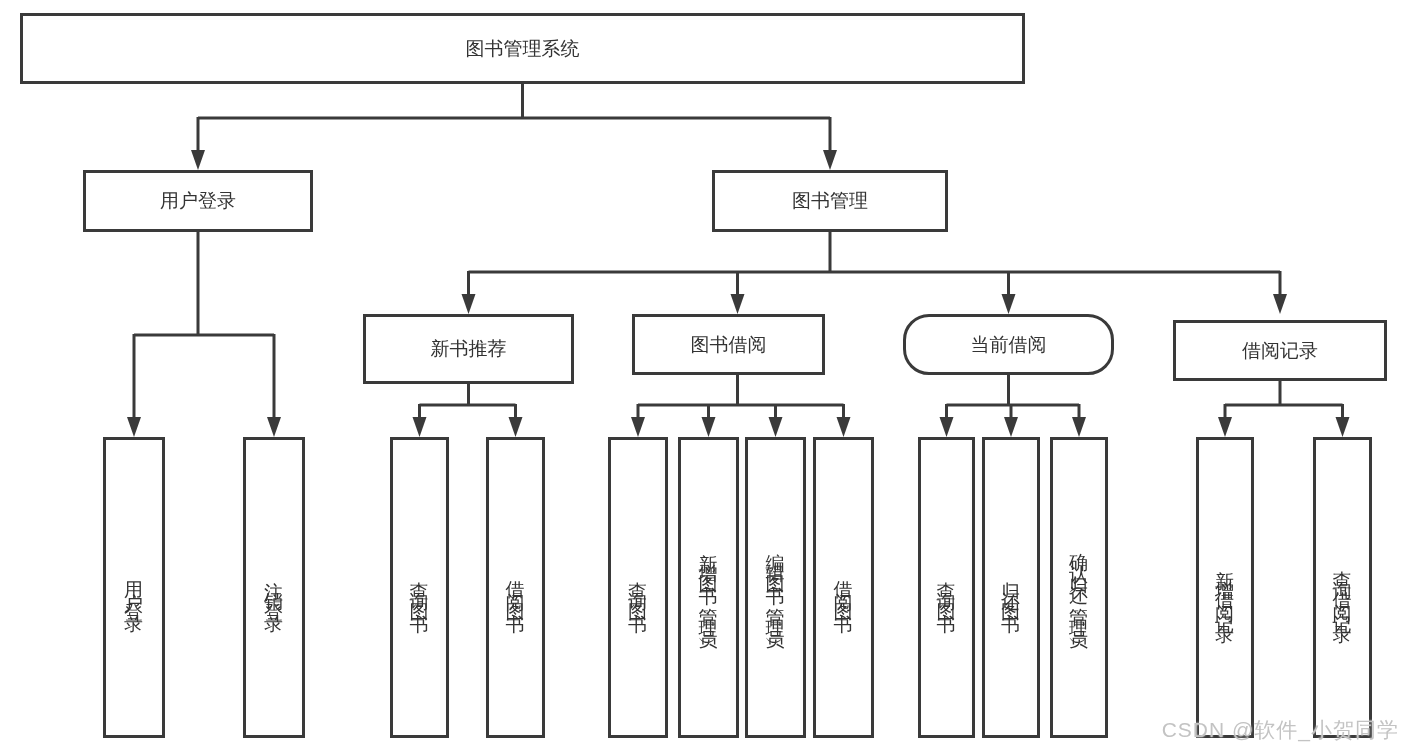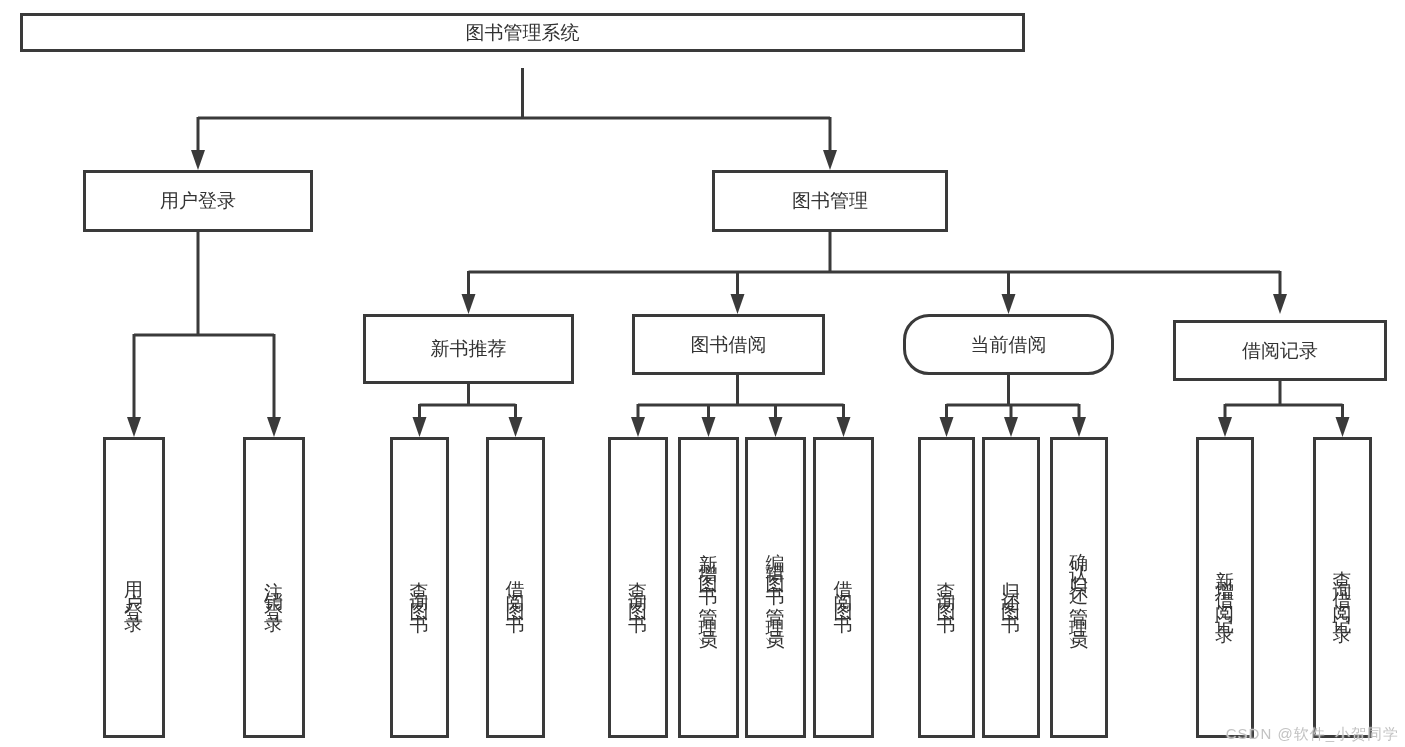--- a/index.html
+++ b/index.html
@@ -22,21 +22,21 @@
   }
   .node .node-label{white-space:nowrap;}
   .node.vertical .node-label{
     writing-mode:vertical-rl;
     letter-spacing:11px;
     line-height:1;
   }
   .watermark{
     position:absolute;
     right:6px;bottom:3px;
-    font-size:15px;
+    font-size:21px;
     color:var(--wm,#c3c3c3);
     letter-spacing:1px;
     z-index:3;
     text-shadow:0 0 2px #ffffff;
   }
 </style>
 </head>
 <body>
 
 <div class="stage">
@@ -82,21 +82,21 @@
       <line x1="1079" y1="404" x2="1079" y2="420" stroke="#3a3a3a" stroke-width="3"></line>
       <polygon points="1072,417 1086,417 1079,437" fill="#3a3a3a"></polygon>
       <path d="M 1280 375 V 405 M 1225 405 H 1342.5" fill="none" stroke="#3a3a3a" stroke-width="3"></path>
       <line x1="1225" y1="404" x2="1225" y2="420" stroke="#3a3a3a" stroke-width="3"></line>
       <polygon points="1218,417 1232,417 1225,437" fill="#3a3a3a"></polygon>
       <line x1="1342.5" y1="404" x2="1342.5" y2="420" stroke="#3a3a3a" stroke-width="3"></line>
       <polygon points="1335.5,417 1349.5,417 1342.5,437" fill="#3a3a3a"></polygon>
     </svg>
 
   <div class="watermark">CSDN @软件_小贺同学</div>
-<div class="node" style="left: 20px; top: 13px; width: 1005px; height: 39px;">
+<div class="node" style="left: 20px; top: 13px; width: 1005px; height: 71px;">
       <span class="node-label">图书管理系统</span>
     </div>
     <div class="node" style="left: 83px; top: 170px; width: 230px; height: 62px;">
       <span class="node-label">用户登录</span>
     </div>
     <div class="node" style="left: 712px; top: 170px; width: 236px; height: 62px;">
       <span class="node-label">图书管理</span>
     </div>
     <div class="node" style="left: 363px; top: 314px; width: 211px; height: 70px;">
       <span class="node-label">新书推荐</span>

